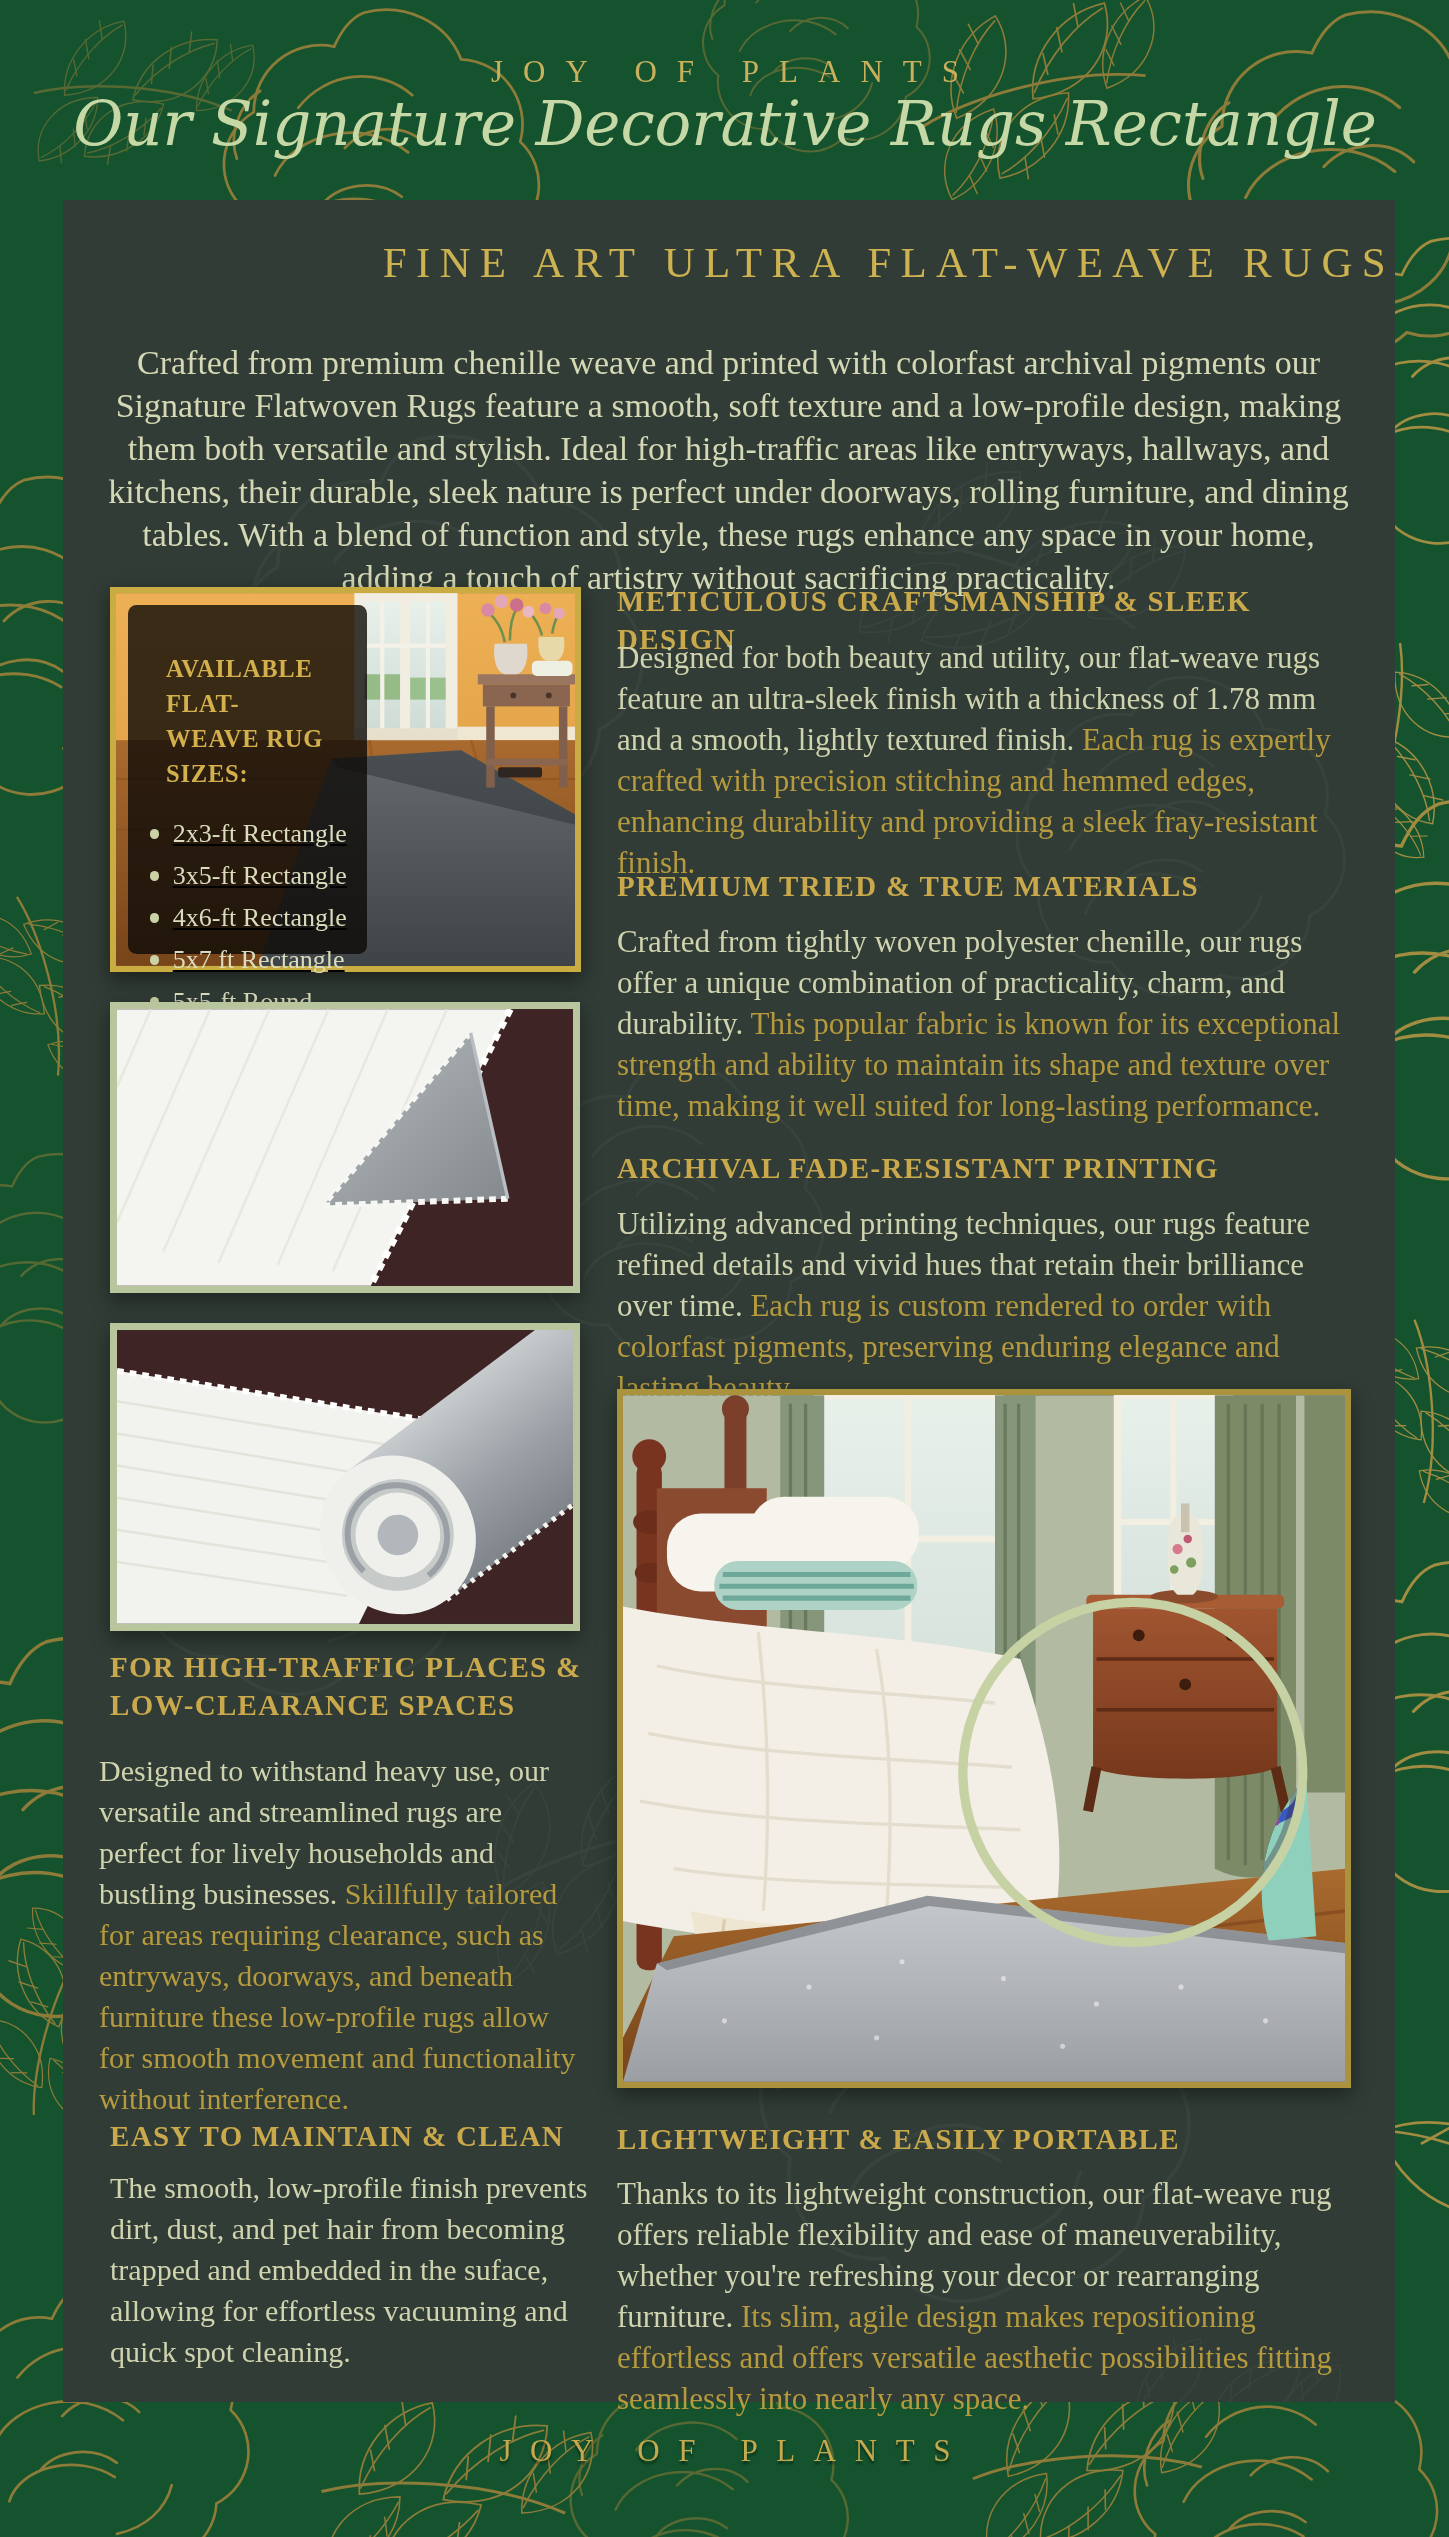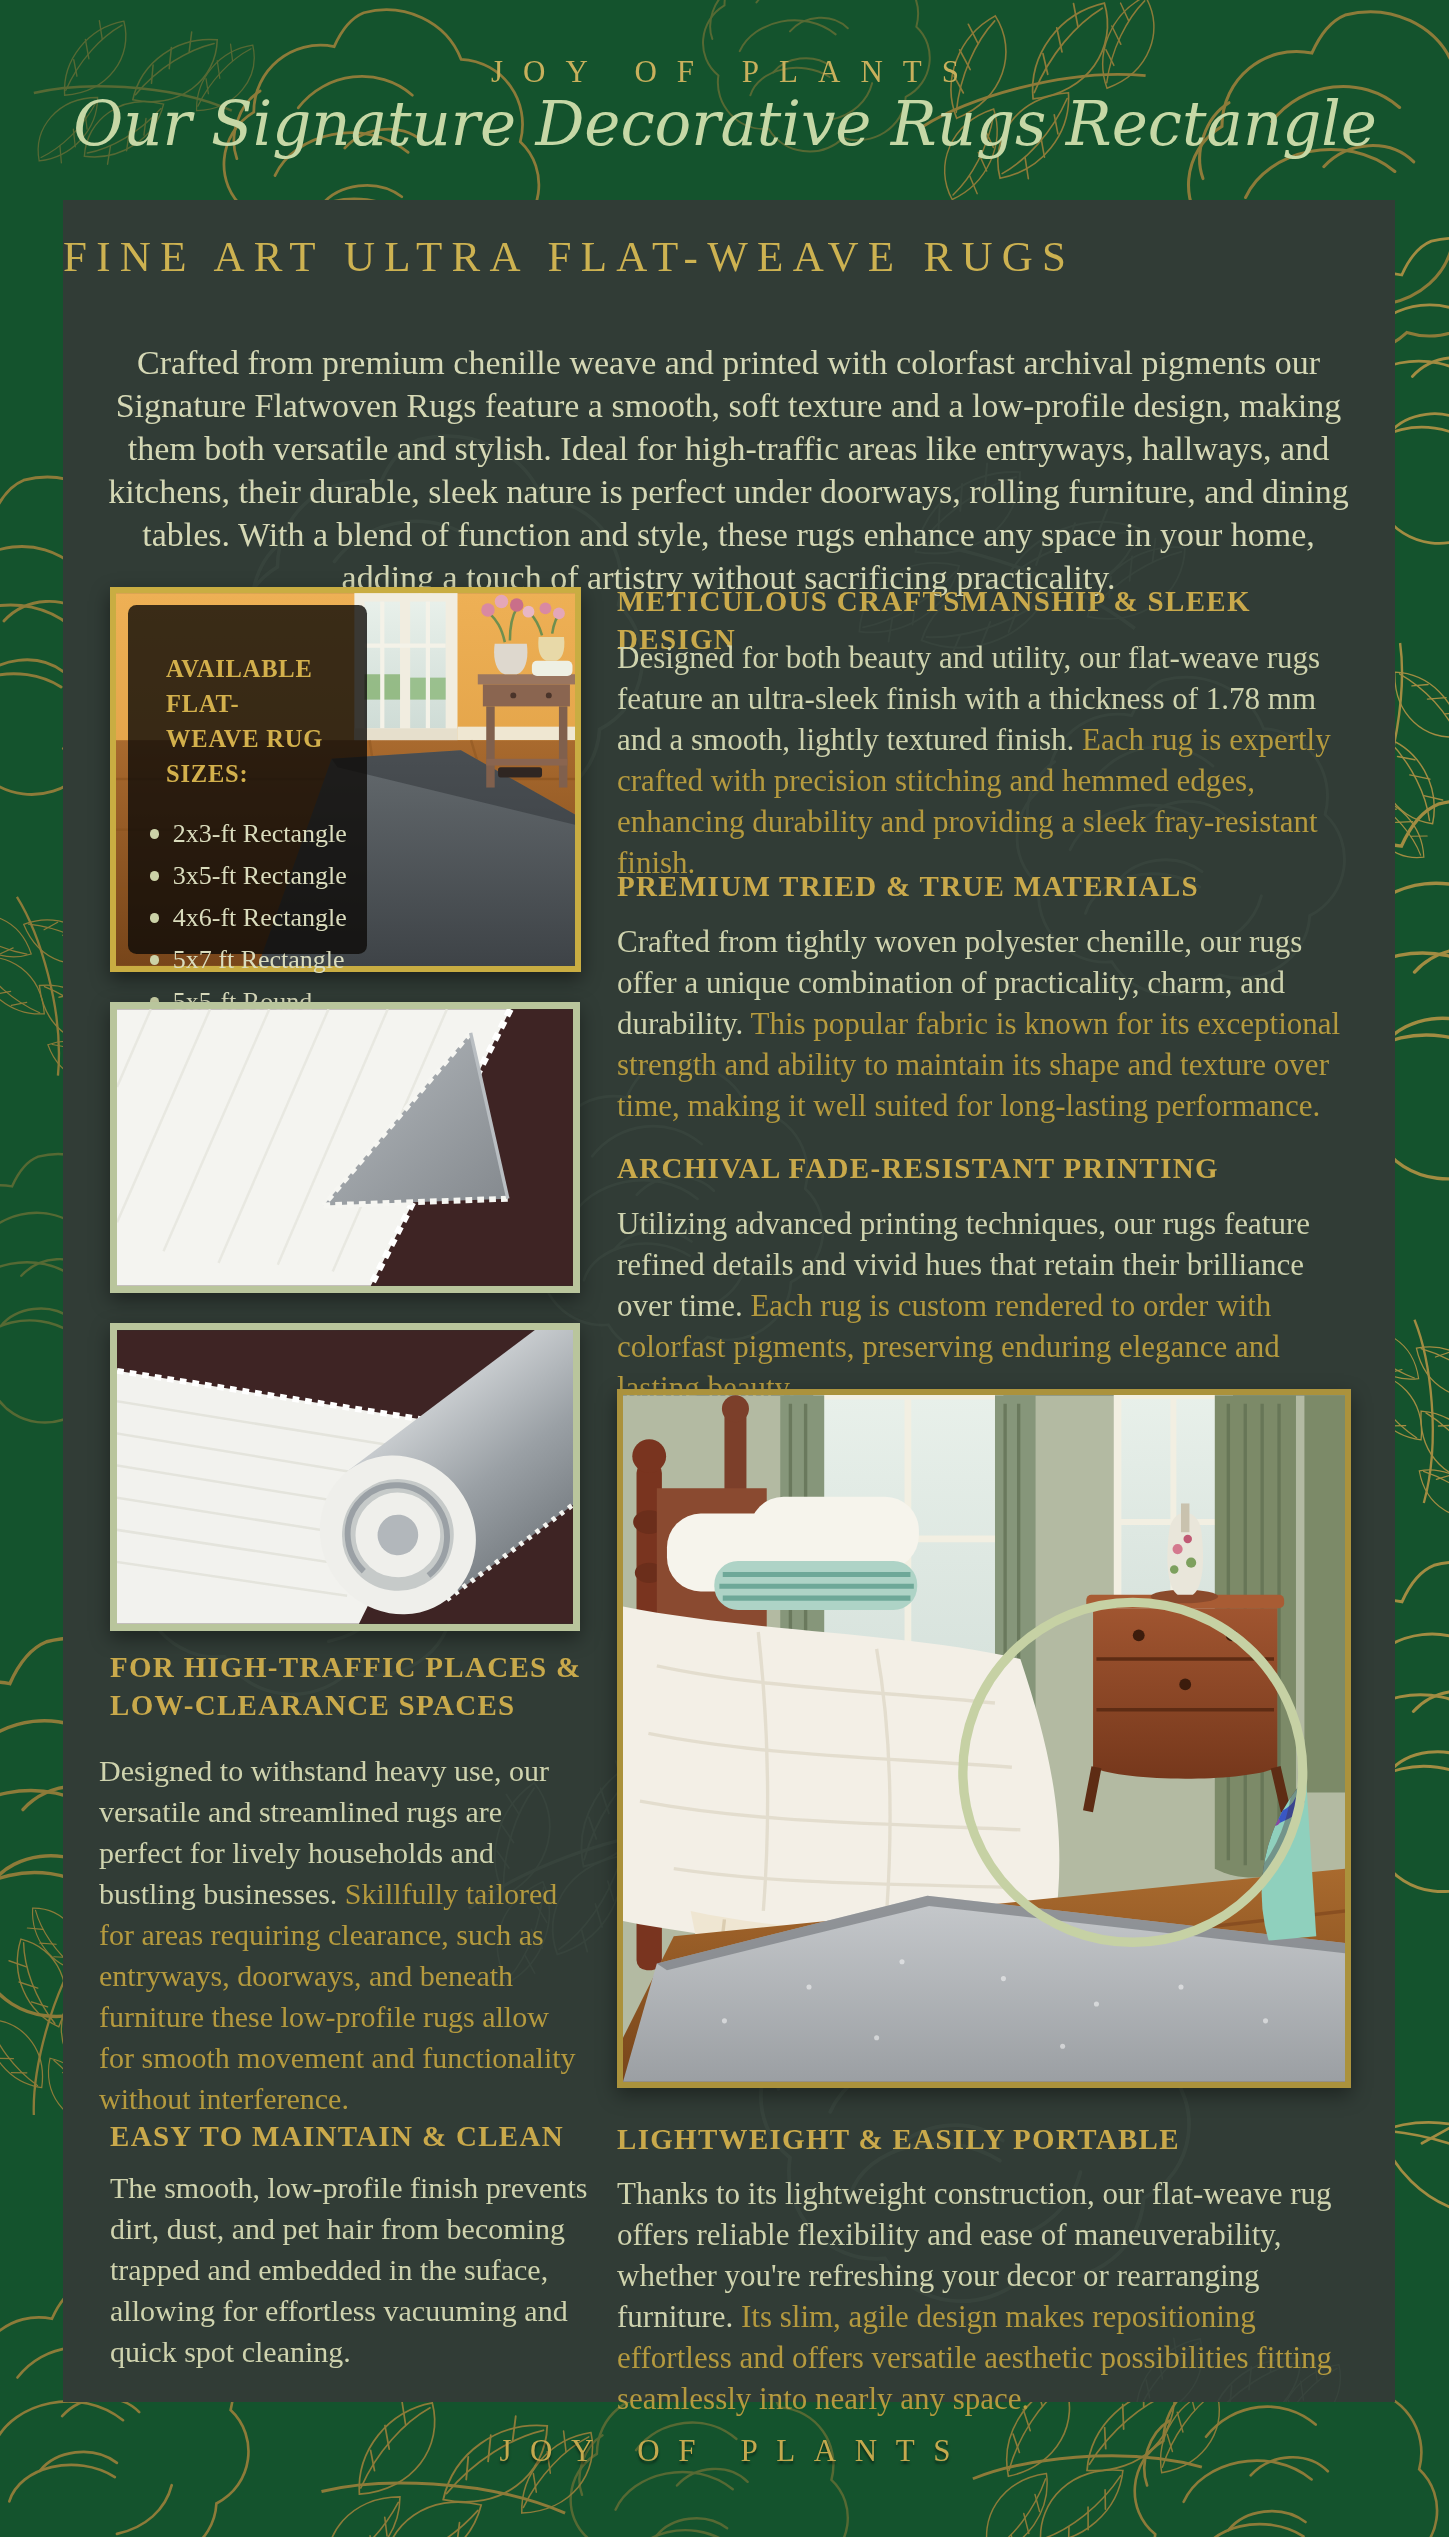--- a/index.html
+++ b/index.html
@@ -27,22 +27,22 @@
   }
 
   
   .panel{
     position:absolute; left:63px; top:200px; width:1332px; height:2202px;
     background:#313c36;
   }
   .panel-florals{position:absolute; left:0; top:0; width:1332px; height:2202px; color:#3d4a42; opacity:.55;}
 
   .banner-title{
-    position:absolute; top:3px; left:0; width:100%;
-    text-align:left; font-size:43px; letter-spacing:9.3px;
+    position:absolute; top:9px; left:0; width:100%;
+    text-align:right; font-size:43px; letter-spacing:9.3px;
     color:#cdb251; font-weight:400;
   }
   .intro{
     position:absolute; top:107px; left:44px; width:1243px;
     text-align:center; font-size:34px; line-height:43px; color:#d5d8b5;
   }
 
   
   .h3{
     position:absolute; font-size:29px; font-weight:700; letter-spacing:1.3px;
@@ -57,21 +57,21 @@
   .sizes-card{
     position:absolute; left:47px; top:387px; width:459px; height:373px;
     border:6px solid #c9ad42; box-shadow:0 6.8px 18.6px rgba(0,0,0,.45);
   }
   .sizes-overlay{
     position:absolute; left:12px; top:12px; bottom:12px; width:239px;
     background:rgba(12,10,8,.8); border-radius:8.5px; box-sizing:border-box;
     padding:30px 20px 0 22px;
   }
   .sizes-title{font-size:24.5px; font-weight:700; letter-spacing:0.8px; line-height:35px; color:#d3b04c; margin:16px;}
-  .sizes-list{list-style:none; margin:22px 0 0 0; padding:0;}
+  .sizes-list{list-style:none; margin:22px 0 0 0; padding:0;text-decoration:underline;}
   .sizes-list li{display:flex; align-items:center; gap:13.5px; height:42px; font-size:26px; color:#dadcbd;}
   .dot{width:9.3px; height:9.3px; border-radius:50%; background:#ccd2a8; flex:0 0 auto;}
 
   .photo-frame{position:absolute; box-shadow:0 6.8px 18.6px rgba(0,0,0,.4);}
   .pale{border:7.6px solid #b9c59c;}
   .gold{border:6.8px solid #ab923c;}
   .ph1{left:47px; top:802px; width:456px; height:277px;}
   .ph2{left:47px; top:1123px; width:456px; height:294px;}
   .bedroom{left:554px; top:1189px; width:722px; height:687px;}
 

